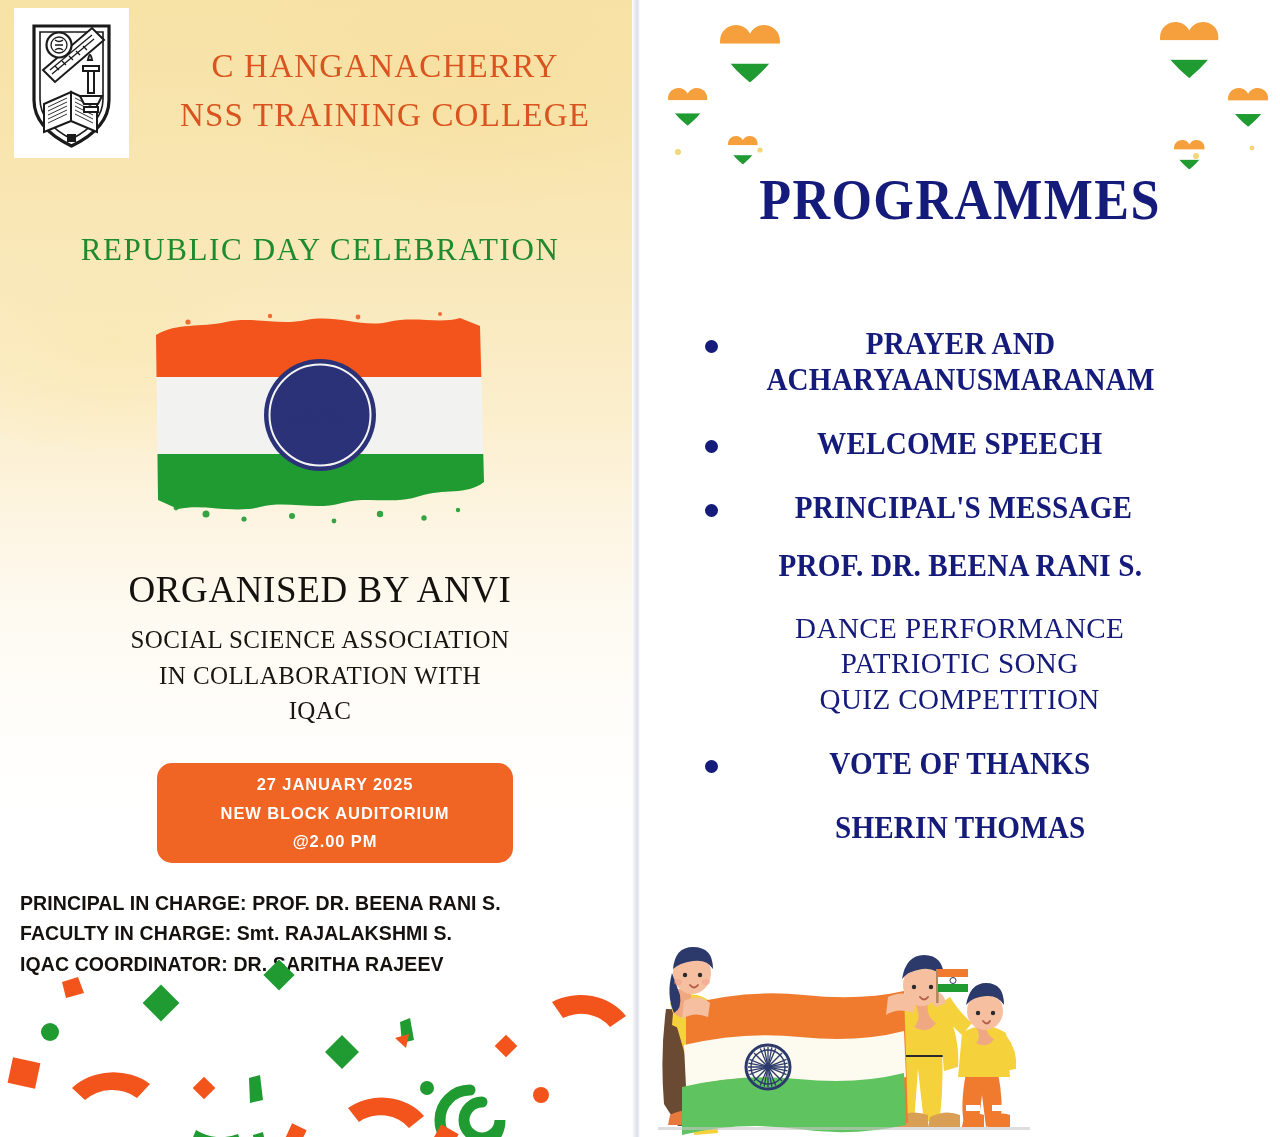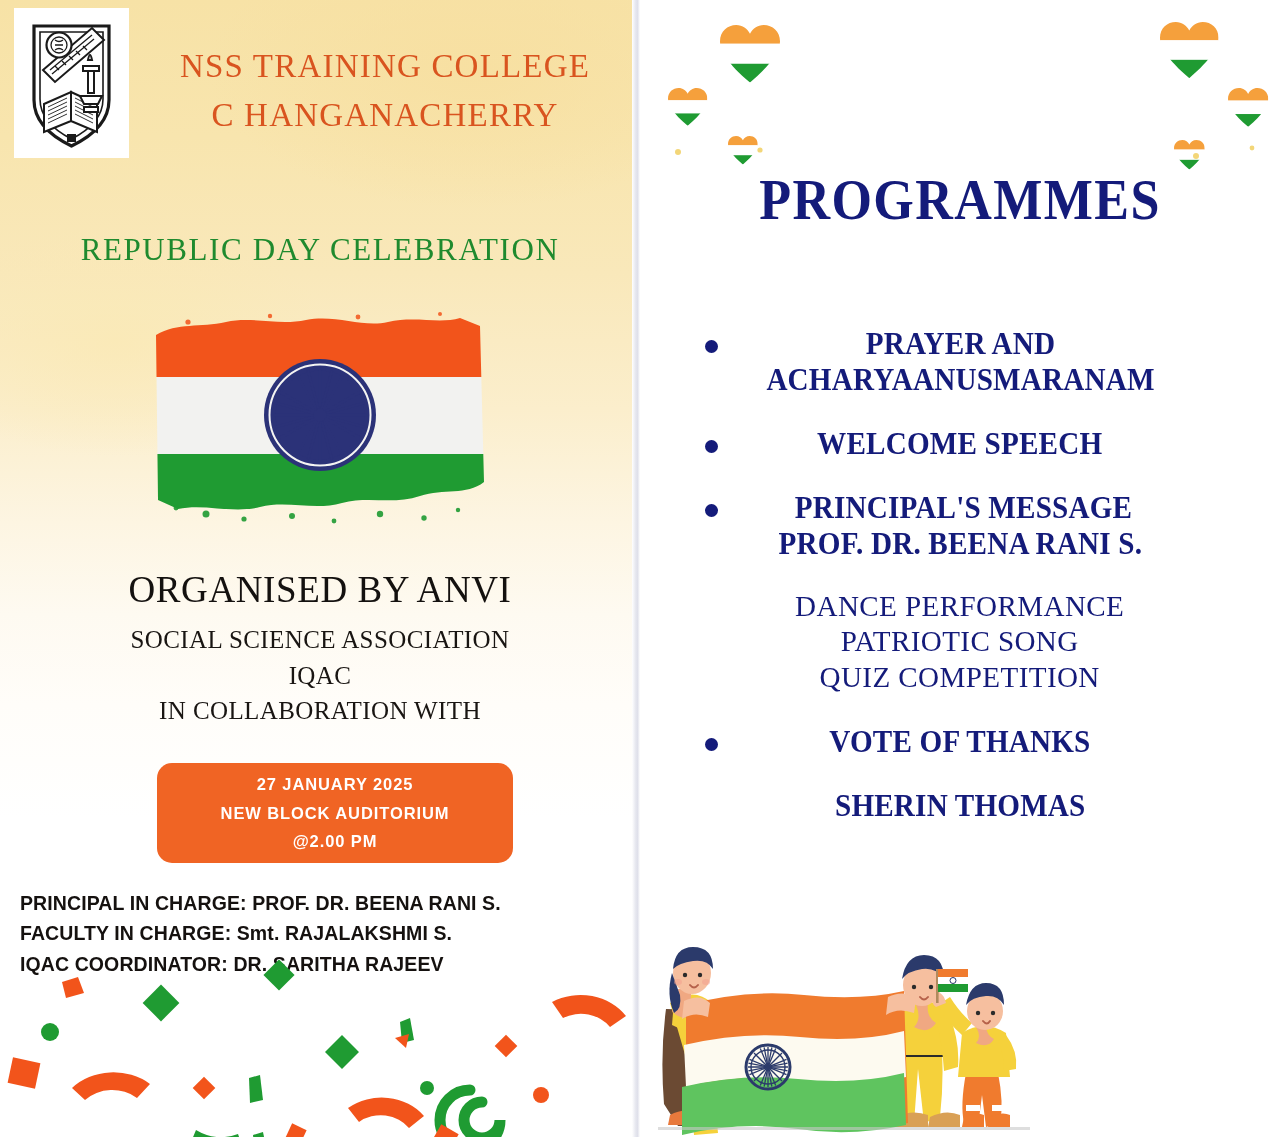--- a/index.html
+++ b/index.html
@@ -206,22 +206,22 @@
           <path d="M74 63 h6 v22 h-6 z"></path>
           <path d="M66 88 h22 l-4 8 h-14 z"></path>
           <path d="M70 99 h14 v5 h-14 z"></path>
         </g>
 
         <path d="M53 126 h9 v8 h-9 z" fill="#1a1a1a"></path>
       </svg>
     </div>
 
     <div class="college-title">
+      <span class="ln">C HANGANACHERRY</span>
       <span class="ln">NSS TRAINING COLLEGE</span>
-      <span class="ln">C HANGANACHERRY</span>
     </div>
 
     <div class="republic-line">REPUBLIC DAY CELEBRATION</div>
 
     <div class="flag-art">
       <svg viewBox="0 0 345 230" xmlns="http://www.w3.org/2000/svg">
         <defs>
           <clipPath id="brushclip">
             <path d="M8,35 C30,22 52,28 78,22 C104,16 130,26 158,20 C188,14 214,28 240,22
                      C266,16 292,24 312,18 L332,26 L336,182 C318,196 296,188 272,196
@@ -283,22 +283,22 @@
             <line x1="0" y1="0" x2="-11.9" y2="-44.4"></line>
           </g>
           <circle r="6.5" fill="#2b3278"></circle>
         </g>
       </svg>
     </div>
 
     <div class="organised">ORGANISED BY ANVI</div>
     <div class="org-sub">
       <span class="ln">SOCIAL SCIENCE ASSOCIATION</span>
+      <span class="ln">IN COLLABORATION WITH</span>
       <span class="ln">IQAC</span>
-      <span class="ln">IN COLLABORATION WITH</span>
     </div>
 
     <div class="date-badge">
       <span class="ln">27 JANUARY 2025</span>
       <span class="ln">NEW BLOCK AUDITORIUM</span>
       <span class="ln">@2.00 PM</span>
     </div>
 
     <div class="credits">
       <span class="ln">PRINCIPAL IN CHARGE: PROF. DR. BEENA RANI S.</span>
@@ -421,21 +421,21 @@
       <div class="prog-item" style="margin-top:28px;">
         <span class="bullet"></span>
         <span class="prog-text">WELCOME SPEECH</span>
       </div>
 
       <div class="prog-item" style="margin-top:28px;padding-left:7px;">
         <span class="bullet"></span>
         <span class="prog-text">PRINCIPAL'S MESSAGE</span>
       </div>
 
-      <div class="prog-item" style="">
+      <div class="prog-item" style="margin-top:22px;">
         <span class="prog-text">PROF. DR. BEENA RANI S.</span>
       </div>
 
       <div class="prog-item" style="margin-top:26px;">
         <span class="prog-text light">DANCE PERFORMANCE
 PATRIOTIC SONG
 QUIZ COMPETITION</span>
       </div>
 
       <div class="prog-item" style="margin-top:30px;">

